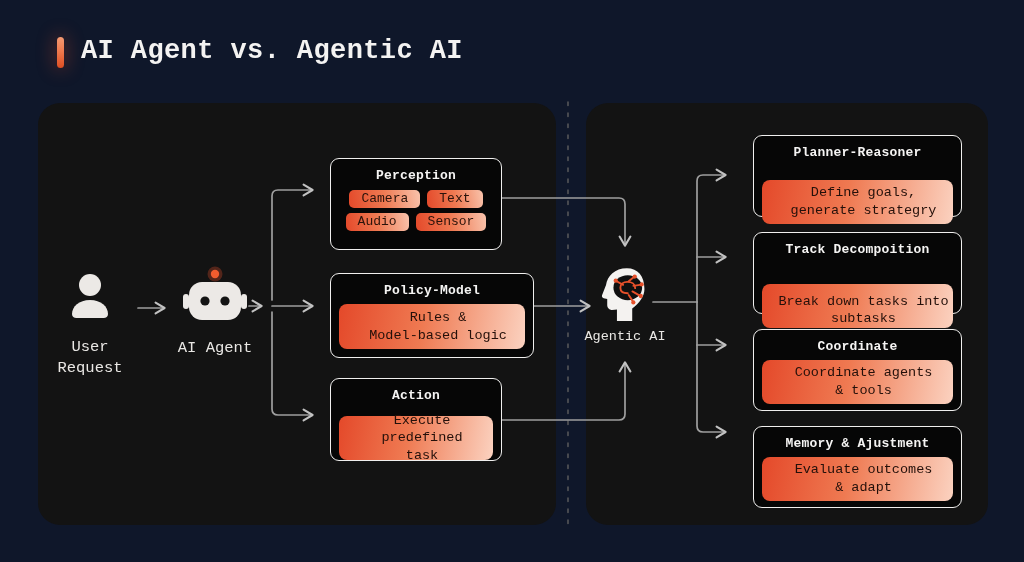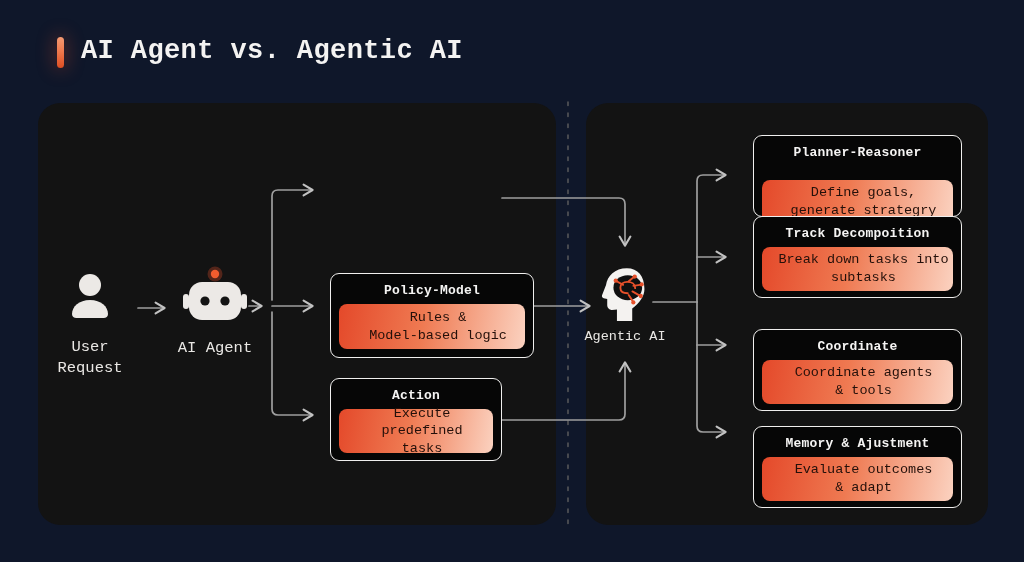--- a/index.html
+++ b/index.html
@@ -103,48 +103,61 @@
     <g fill="#e8512b">
       <circle cx="17" cy="14.5" r="2.3"></circle>
       <circle cx="37.5" cy="10" r="2.3"></circle>
       <circle cx="45" cy="18.5" r="2.3"></circle>
       <circle cx="44" cy="31" r="2.3"></circle>
       <circle cx="36" cy="38" r="2.3"></circle>
     </g>
   </svg>
   <div class="icon-label small" style="left:573px;top:328px;width:104px;">Agentic AI</div>
 
+  <div class="node" style="left:330px;top:158px;width:172px;height:92px;">
+    <div class="node-title">Perception</div>
+    <div class="tag-rows">
+      <div class="tag-row">
+        <span class="tag">Camera</span>
+        <span class="tag">Text</span>
+      </div>
+      <div class="tag-row">
+        <span class="tag">Audio</span>
+        <span class="tag">Sensor</span>
+      </div>
+    </div>
+  </div>
 
   <div class="node" style="left:330px;top:273px;width:204px;height:85px;">
     <div class="node-title">Policy-Model</div>
     <div class="pill" style="height:45px;">
       <div>Rules &amp;</div>
       <div>Model-based logic</div>
     </div>
   </div>
 
-  <div class="node" style="left:330px;top:378px;width:172px;height:83px;">
+  <div class="node" style="left:330px;top:378px;width:172px;height:83px;justify-content:space-between;">
     <div class="node-title">Action</div>
     <div class="pill" style="height:44px;">
       <div>Execute predefined</div>
-      <div>tasks</div>
+      <div>task</div>
     </div>
   </div>
 
   <div class="node" style="left:753px;top:135px;width:209px;height:82px;gap:14px;">
     <div class="node-title">Planner-Reasoner</div>
     <div class="pill" style="height:44px;">
       <div>Define goals,</div>
       <div>generate strategry</div>
     </div>
   </div>
 
-  <div class="node" style="left:753px;top:216px;width:209px;height:82px;">
+  <div class="node" style="left:753px;top:232px;width:209px;height:82px;gap:21px;">
     <div class="node-title">Track Decompoition</div>
-    <div class="pill" style="height:44px;">
+    <div class="pill" style="height:44px;justify-content:flex-end;">
       <div>Break down tasks into</div>
       <div>subtasks</div>
     </div>
   </div>
 
   <div class="node" style="left:753px;top:329px;width:209px;height:82px;">
     <div class="node-title">Coordinate</div>
     <div class="pill" style="height:44px;">
       <div>Coordinate agents</div>
       <div>&amp; tools</div>

